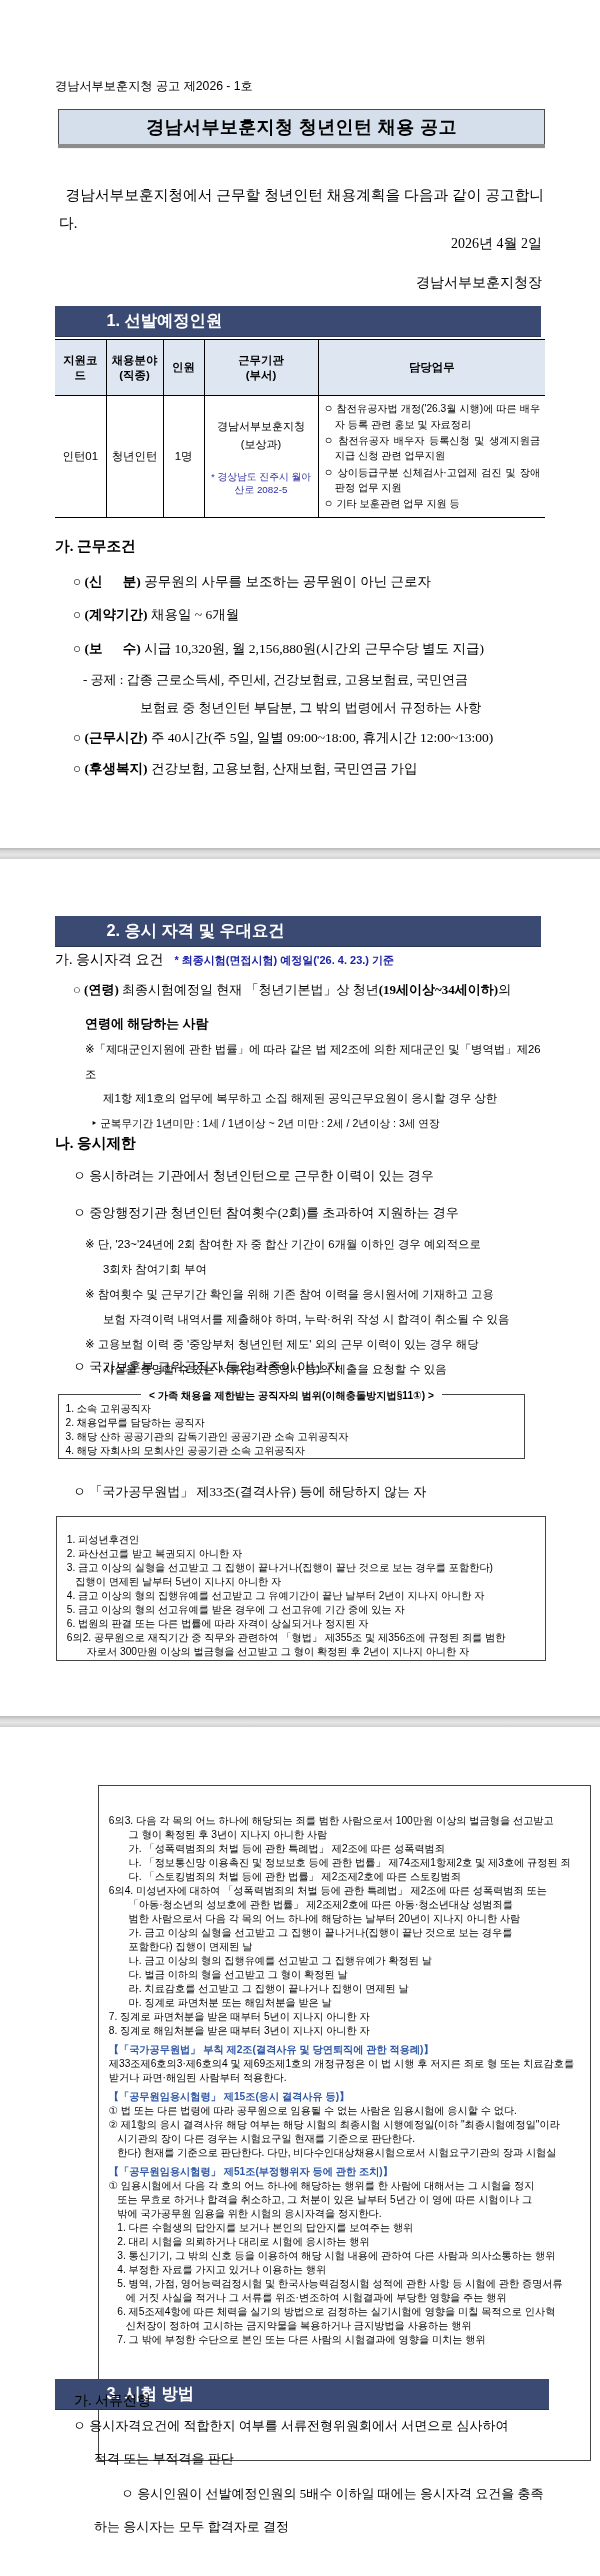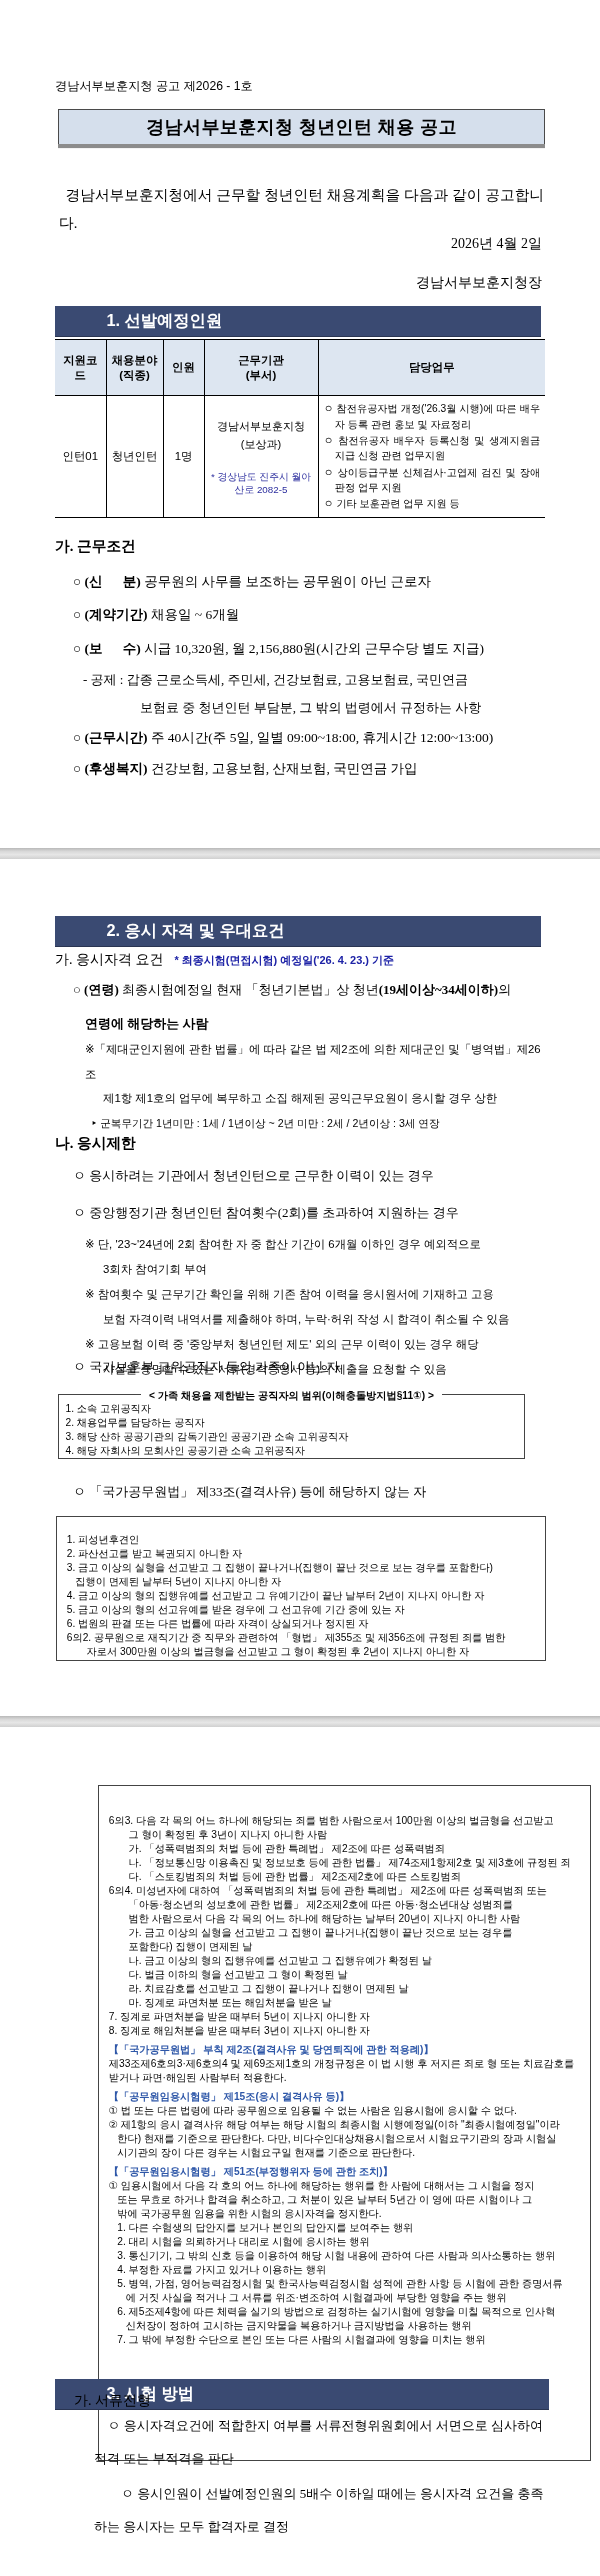--- a/index.html
+++ b/index.html
@@ -213,22 +213,22 @@
   <div class="ln">7. 징계로 파면처분을 받은 때부터 5년이 지나지 아니한 자</div>
   <div class="ln">8. 징계로 해임처분을 받은 때부터 3년이 지나지 아니한 자</div>
 
   <div class="blue-hd">【「국가공무원법」 부칙 제2조(결격사유 및 당연퇴직에 관한 적용례)】</div>
   <div class="ln">제33조제6호의3·제6호의4 및 제69조제1호의 개정규정은 이 법 시행 후 저지른 죄로 형 또는 치료감호를</div>
   <div class="ln">받거나 파면·해임된 사람부터 적용한다.</div>
 
   <div class="blue-hd">【「공무원임용시험령」 제15조(응시 결격사유 등)】</div>
   <div class="ln" style="white-space:pre;">① 법 또는 다른 법령에 따라 공무원으로 임용될 수 없는 사람은 임용시험에 응시할 수 없다.</div>
   <div class="ln" style="white-space:pre;">② 제1항의 응시 결격사유 해당 여부는 해당 시험의 최종시험 시행예정일(이하 "최종시험예정일"이라</div>
+  <div class="ln" style="white-space:pre;">   시기관의 장이 다른 경우는 시험요구일 현재를 기준으로 판단한다.</div>
   <div class="ln" style="white-space:pre;">   한다) 현재를 기준으로 판단한다. 다만, 비다수인대상채용시험으로서 시험요구기관의 장과 시험실</div>
-  <div class="ln" style="white-space:pre;">   시기관의 장이 다른 경우는 시험요구일 현재를 기준으로 판단한다.</div>
 
   <div class="blue-hd">【「공무원임용시험령」 제51조(부정행위자 등에 관한 조치)】</div>
   <div class="ln" style="white-space:pre;">① 임용시험에서 다음 각 호의 어느 하나에 해당하는 행위를 한 사람에 대해서는 그 시험을 정지</div>
   <div class="ln" style="white-space:pre;">   또는 무효로 하거나 합격을 취소하고, 그 처분이 있은 날부터 5년간 이 영에 따른 시험이나 그</div>
   <div class="ln" style="white-space:pre;">   밖에 국가공무원 임용을 위한 시험의 응시자격을 정지한다.</div>
   <div class="ln" style="white-space:pre;">   1. 다른 수험생의 답안지를 보거나 본인의 답안지를 보여주는 행위</div>
   <div class="ln" style="white-space:pre;">   2. 대리 시험을 의뢰하거나 대리로 시험에 응시하는 행위</div>
   <div class="ln" style="white-space:pre;">   3. 통신기기, 그 밖의 신호 등을 이용하여 해당 시험 내용에 관하여 다른 사람과 의사소통하는 행위</div>
   <div class="ln" style="white-space:pre;">   4. 부정한 자료를 가지고 있거나 이용하는 행위</div>
   <div class="ln" style="white-space:pre;">   5. 병역, 가점, 영어능력검정시험 및 한국사능력검정시험 성적에 관한 사항 등 시험에 관한 증명서류</div>
@@ -236,17 +236,17 @@
   <div class="ln" style="white-space:pre;">   6. 제5조제4항에 따른 체력을 실기의 방법으로 검정하는 실기시험에 영향을 미칠 목적으로 인사혁</div>
   <div class="ln" style="white-space:pre;">      신처장이 정하여 고시하는 금지약물을 복용하거나 금지방법을 사용하는 행위</div>
   <div class="ln" style="white-space:pre;">   7. 그 밖에 부정한 수단으로 본인 또는 다른 사람의 시험결과에 영향을 미치는 행위</div>
 </div>
 
 <div class="sec-bar sans" style="top:2379px; left:55px; width:494px;">
   <span>3. 시험 방법</span>
 </div>
 
 <div class="sub-head light serif" style="top:2392px; font-size:14px;padding-left:19px;">가. 서류전형</div>
-<div class="item serif" style="top:2417px; font-size:13px;text-align:right;">ㅇ 응시자격요건에 적합한지 여부를 서류전형위원회에서 서면으로 심사하여</div>
+<div class="item serif" style="top:2417px; font-size:13px;">ㅇ 응시자격요건에 적합한지 여부를 서류전형위원회에서 서면으로 심사하여</div>
 <div class="item serif" style="top:2450px; left:94px; font-size:13px;">적격 또는 부적격을 판단</div>
 <div class="item serif" style="top:2485px; font-size:13px;margin-left:48px;">ㅇ 응시인원이 선발예정인원의 5배수 이하일 때에는 응시자격 요건을 충족</div>
 <div class="item serif" style="top:2518px; left:94px; font-size:13px;">하는 응시자는 모두 합격자로 결정</div>
 
 
 </body></html>

